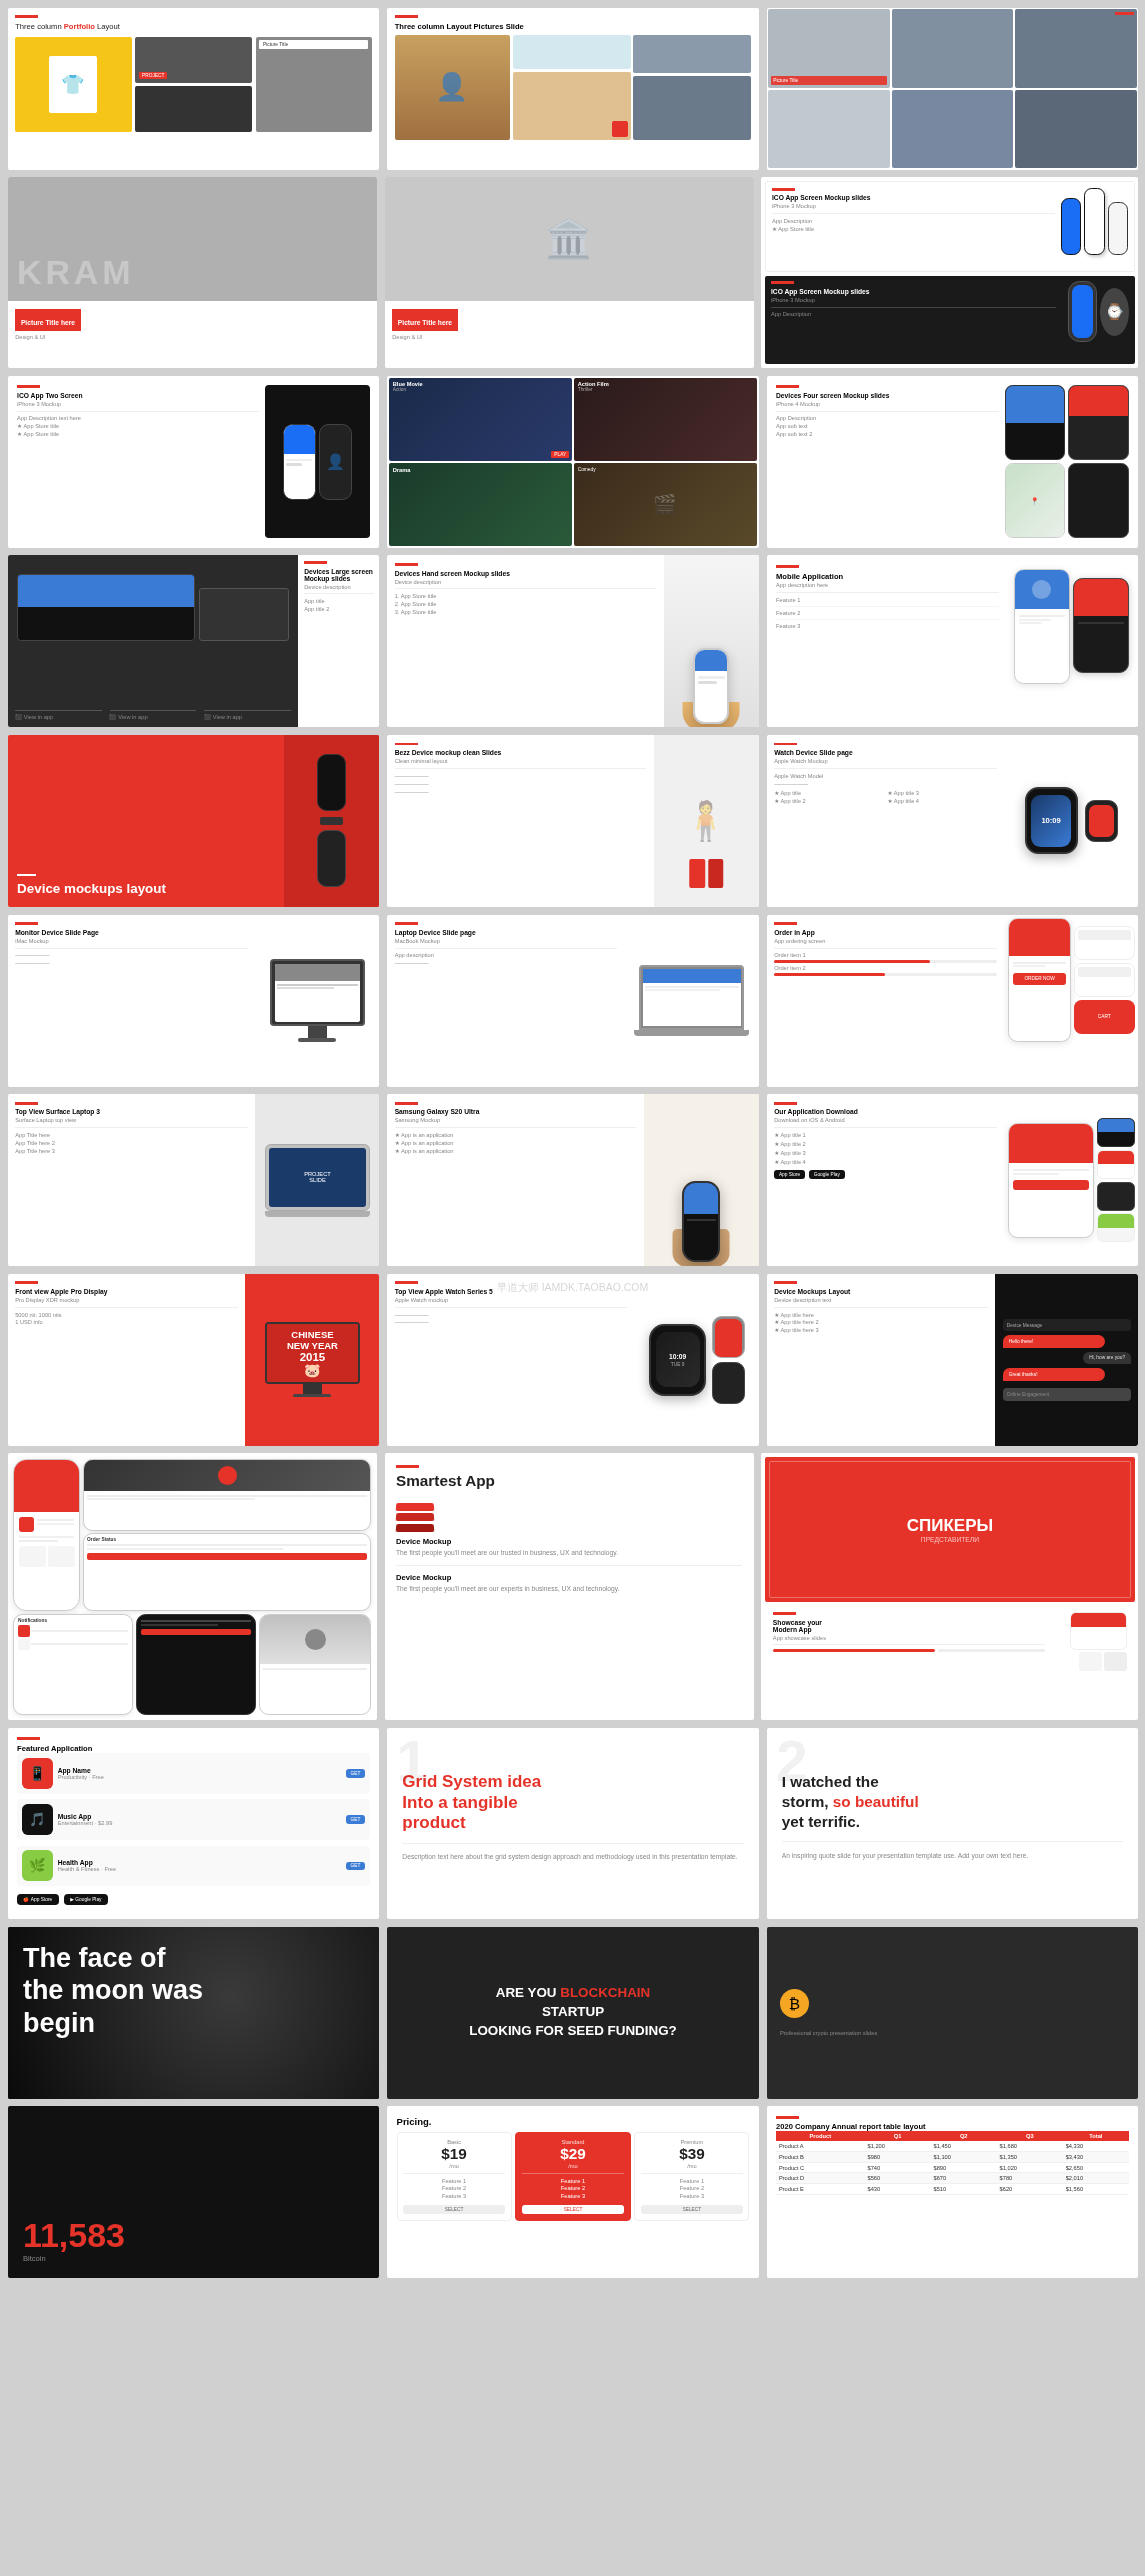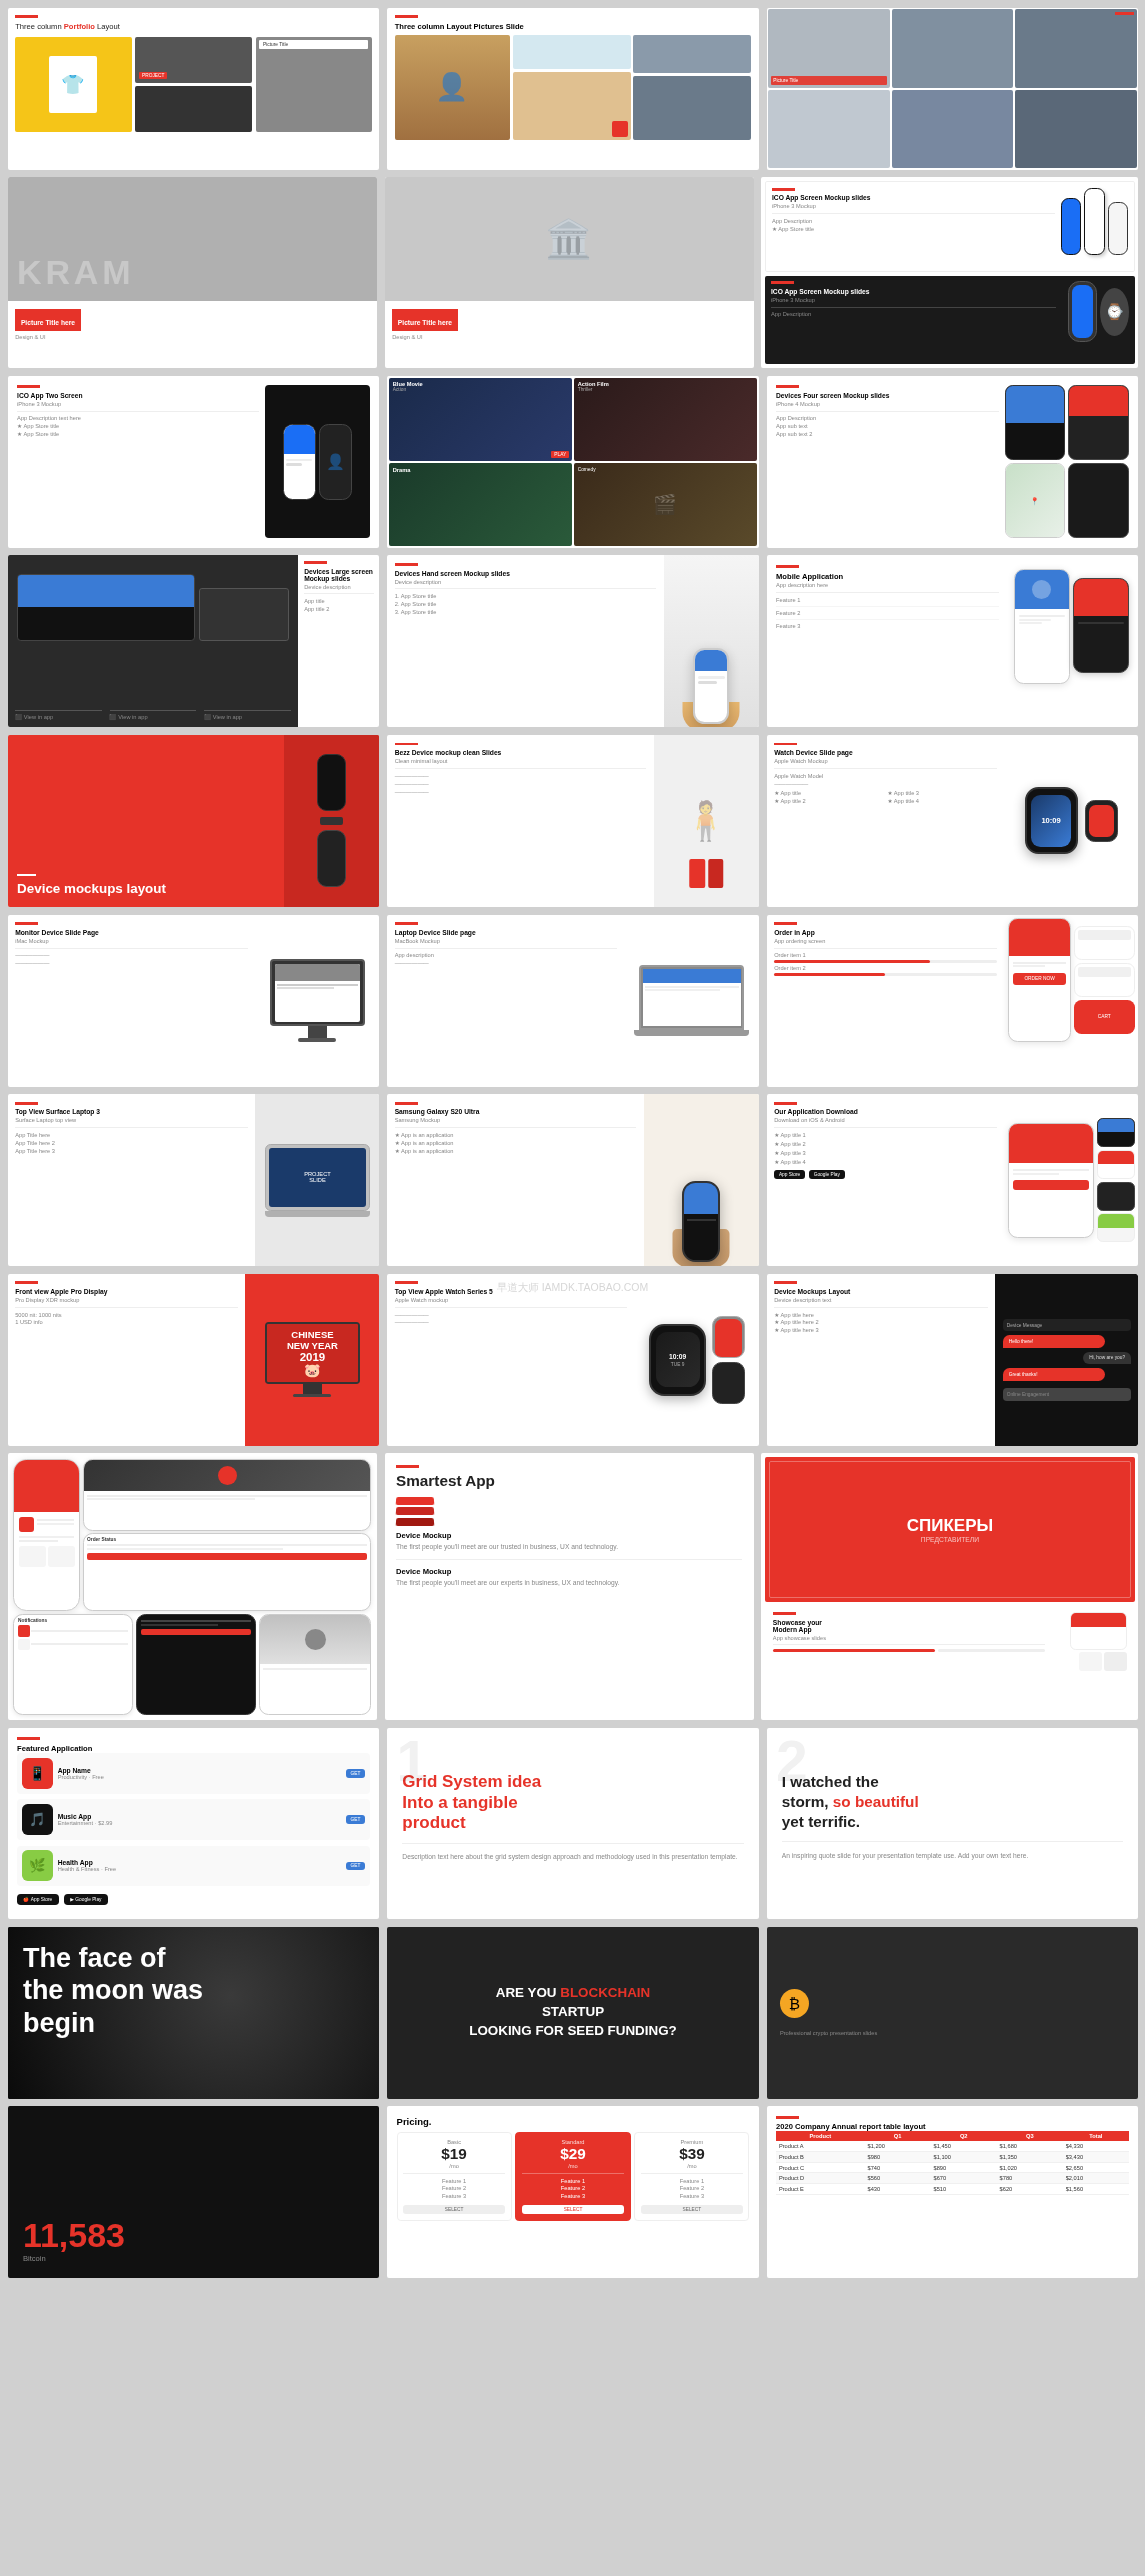--- a/index.html
+++ b/index.html
@@ -684,21 +684,21 @@
           <div class="f6 text-gray mt2">1 USD info</div>
         </div>
         <div style="width:134px; background:#e63329; display:flex; align-items:center; justify-content:center; padding:5.7px;">
 
           <div style="text-align:center;">
             <div style="width:95px; height:62px; background:#111; border-radius:3.8px; border:2.9px solid #333; overflow:hidden; margin:0 auto;">
               <div style="inset:0; position:absolute;"></div>
               <div style="height:100%; background:#c82820; display:flex; align-items:center; justify-content:center; flex-direction:column; padding:3.8px;">
                 <div style="font-size:9.5px; color:#fff; font-weight:bold;">CHINESE</div>
                 <div style="font-size:9.5px; color:#fff; font-weight:bold;">NEW YEAR</div>
-                <div style="font-size:11.5px; color:#fff; font-weight:900;">2019</div>
+                <div style="font-size:11.5px; color:#fff; font-weight:900;">2015</div>
                 <div style="font-size:13.4px;">🐷</div>
               </div>
             </div>
             <div style="width:19px; height:9.5px; background:#333; margin:0 auto;"></div>
             <div style="width:38px; height:3.8px; background:#444; margin:0 auto; border-radius:1.9px;"></div>
           </div>
         </div>
       </div>
     </div>
 
@@ -826,21 +826,21 @@
               <div style="height:1.9px; background:#eee; margin:1px 0;"></div>
             </div>
           </div>
         </div>
       </div>
     </div>
 
     <div class="slide" style="min-height:267px;">
       <div style="padding:11.5px; height:100%;">
         <div class="small-red-bar"></div>
-        <div style="font-size:15.3px; font-weight:900; color:#222; margin-bottom:7px;">Smartest App</div>
+        <div style="font-size:15.3px; font-weight:900; color:#222; margin-bottom:13px;">Smartest App</div>
 
         <div style="display:flex; flex-direction:column; gap:1.9px; margin-bottom:5.7px; width:38px;">
           <div style="height:7.6px; background:#e63329; border-radius:1.9px; transform:perspective(19px) rotateX(5deg);"></div>
           <div style="height:7.6px; background:#c82820; border-radius:1.9px; transform:perspective(19px) rotateX(5deg); margin-top:1px;"></div>
           <div style="height:7.6px; background:#a01810; border-radius:1.9px; transform:perspective(19px) rotateX(5deg); margin-top:1px;"></div>
         </div>
         <div class="f8 bold mb2">Device Mockup</div>
         <div class="f7 text-gray" style="line-height:1.4;">The first people you'll meet are our trusted in business, UX and technology.</div>
         <div class="line-sep" style="margin:7.6px 0;"></div>
         <div class="f8 bold mb2">Device Mockup</div>

